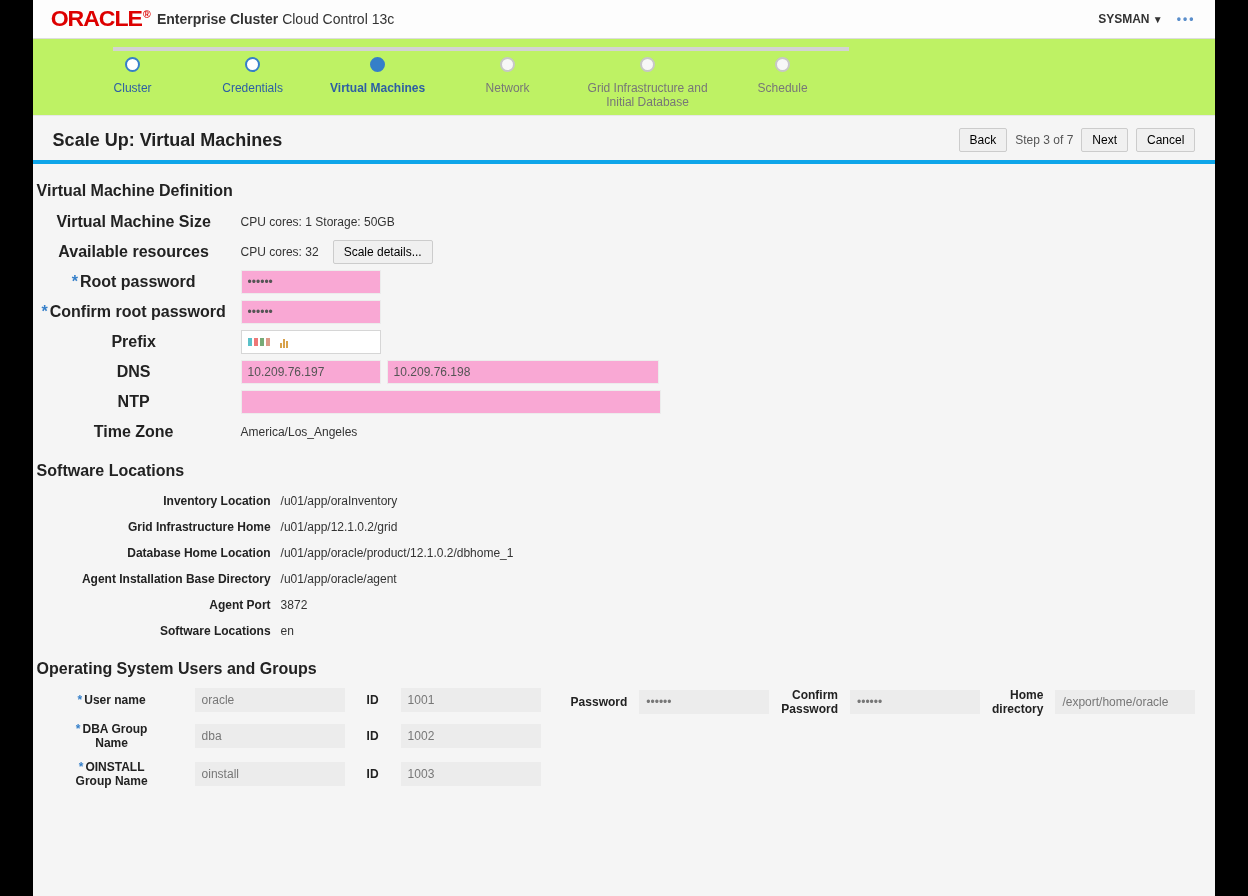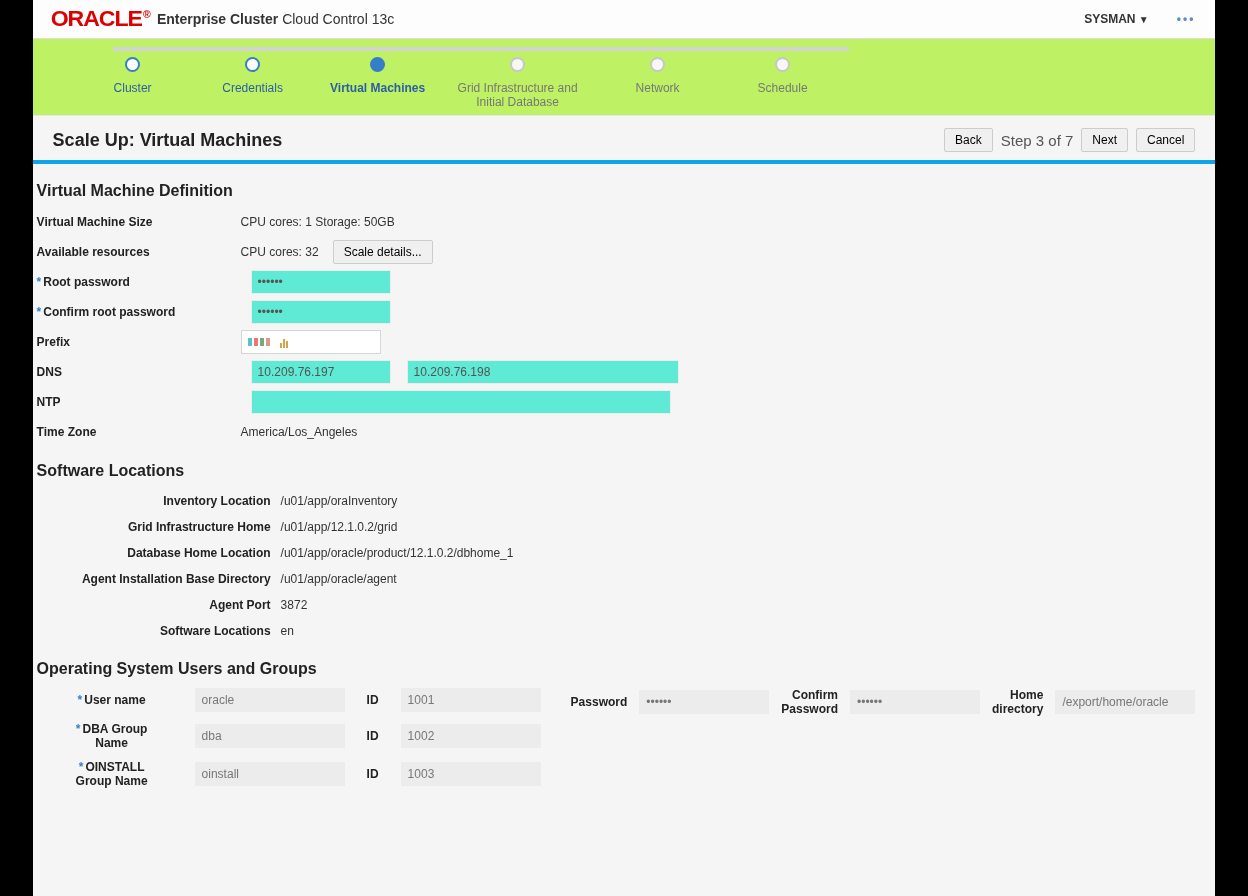--- a/index.html
+++ b/index.html
@@ -8,21 +8,21 @@
   .side-bar-left, .side-bar-right { width: 48px; background: #000; }
   .main { flex: 1; background: #f5f5f5; display: flex; flex-direction: column; }
 
   
   .header { display: flex; align-items: center; justify-content: space-between; padding: 6px 20px 6px 20px; background: #fdfdfd; border-bottom: 1px solid #ddd; }
   .brand-area { display: flex; align-items: center; gap: 10px; }
   .oracle-mark { font-family: Arial, sans-serif; font-weight: 900; color: #d00; font-size: 22px; letter-spacing: -1px; transform: scaleX(1.05); }
   .oracle-reg { font-size: 10px; vertical-align: super; margin-left: 1px;}
   .em-title { font-size: 14px; color: #333; }
   .em-title b { font-weight: bold; }
-  .header-right { display: flex; align-items: center; gap: 28px; font-size: 12px; justify-content: space-between; }
+  .header-right { display: flex; align-items: center; gap: 14px; font-size: 12px; justify-content: space-between; }
   .user-menu { font-weight: bold; cursor: pointer; }
   .user-menu .caret { font-size: 10px; }
   .dots-icon { color: #5a8ecb; letter-spacing: 2px; font-weight: bold; cursor: pointer; }
 
   
   .train { display: flex; align-items: flex-start; padding: 18px 40px 6px 40px; background: #bef264; border-bottom: 1px solid #e7e7e7; position: relative; }
   .step { flex: 0 0 auto; text-align: center; position: relative; }
   .step-line { position: absolute; top: 8px; height: 4px; background: #d3d3d3; z-index: 0; }
   .step-node { width: 15px; height: 15px; border-radius: 50%; background: #fff; border: 2px solid #357fc9; display: inline-block; position: relative; z-index: 2; }
   .step-node.past { background: #fff; border-color: #357fc9; }
@@ -31,30 +31,30 @@
   .step-label { margin-top: 6px; font-size: 12px; color: #555; max-width: 140px; margin-left: auto; margin-right: auto; }
   .step-label.past, .step-label.current { color: #2d5ea4; }
   .step-label.current { font-weight: bold; }
   .step-label.future { color: #777; }
 
   
   .titlebar { display: flex; align-items: center; justify-content: space-between; padding: 12px 20px 8px 20px; border-bottom: 4px solid #0ea5e9; }
   .page-title { font-size: 18px; font-weight: bold; color: #222; }
   .title-actions { display: flex; align-items: center; gap: 8px; }
   .btn { background: #f0f0f0; border: 1px solid #ccc; padding: 4px 10px; font-size: 12px; cursor: pointer; border-radius: 2px; }
-  .step-indicator { font-size: 15px; color: #555; }
+  .step-indicator { font-size: 12px; color: #555; }
 
   
   .content { padding: 8px 20px 20px 4px; overflow: auto; }
   .sect-title { font-size: 16px; font-weight: bold; color: #222; margin: 10px 0 10px 0; }
   .row { display: flex; align-items: center; margin-bottom: 6px; min-height: 24px; }
-  .label-col { width: 204px; text-align: left; padding-right: 10px; font-size: 12px; color: #222; font-weight: bold; }
+  .label-col { width: 204px; text-align: center; padding-right: 10px; font-size: 16px; color: #222; font-weight: bold; }
   .label-col .req { color: #357fc9; margin-right: 2px; }
   .val-col { display: flex; align-items: center; gap: 6px; flex: 1; font-size: 12px; color: #333; }
-  .input { background: #5eead4; border: 1px solid #ececec; height: 24px; padding: 2px 6px; font-size: 12px; color: #555; margin-left: 10px; }
+  .input { background: #f9a8d4; border: 1px solid #ececec; height: 24px; padding: 2px 6px; font-size: 12px; color: #555; }
   .input.w-140 { width: 140px; }
   .input.w-420 { width: 420px; }
   .prefix-box { width: 140px; height: 24px; background: #fff; border: 1px solid #d6d6d6; display:flex; align-items:center; padding: 2px 6px; gap:2px;}
   .dot { width:4px; height:8px; display:inline-block; }
   .dot.c1{background:#5ac1c9;} .dot.c2{background:#e77;} .dot.c3{background:#7a7;} .dot.c4{background:#d98;} 
   .bar-icon { width:9px; height:11px; display:inline-flex; align-items:flex-end; gap:1px; margin-left:8px;}
   .bar-icon span{display:inline-block;width:2px;background:#d8a24b;}
   .bar-icon span:nth-child(1){height:5px;} .bar-icon span:nth-child(2){height:9px;} .bar-icon span:nth-child(3){height:7px;}
 
   
@@ -90,22 +90,22 @@
         <span class="dots-icon">•••</span>
       </div>
     </div>
 
     <div class="train">
       <div class="step-line" style="left:80px; width:736px;"></div>
       <div id="train-steps" style="display:flex; width:100%; position:relative; z-index:1;">
           <div class="step" style="width: 120px;"><span class="step-node past"></span><div class="step-label past">Cluster</div></div>
           <div class="step" style="width: 120px;"><span class="step-node past"></span><div class="step-label past">Credentials</div></div>
           <div class="step" style="width: 130px;"><span class="step-node current"></span><div class="step-label current">Virtual Machines</div></div>
+          <div class="step" style="width: 130px;"><span class="step-node future"></span><div class="step-label future">Network</div></div>
           <div class="step" style="width: 150px;"><span class="step-node future"></span><div class="step-label future">Grid Infrastructure and Initial Database</div></div>
-          <div class="step" style="width: 130px;"><span class="step-node future"></span><div class="step-label future">Network</div></div>
           <div class="step" style="width: 120px;"><span class="step-node future"></span><div class="step-label future">Schedule</div></div>
         </div>
     </div>
 
     <div class="titlebar">
       <div class="page-title">Scale Up: Virtual Machines</div>
       <div class="title-actions">
         <button class="btn">Back</button>
         <span class="step-indicator">Step 3 of 7</span>
         <button class="btn">Next</button>

